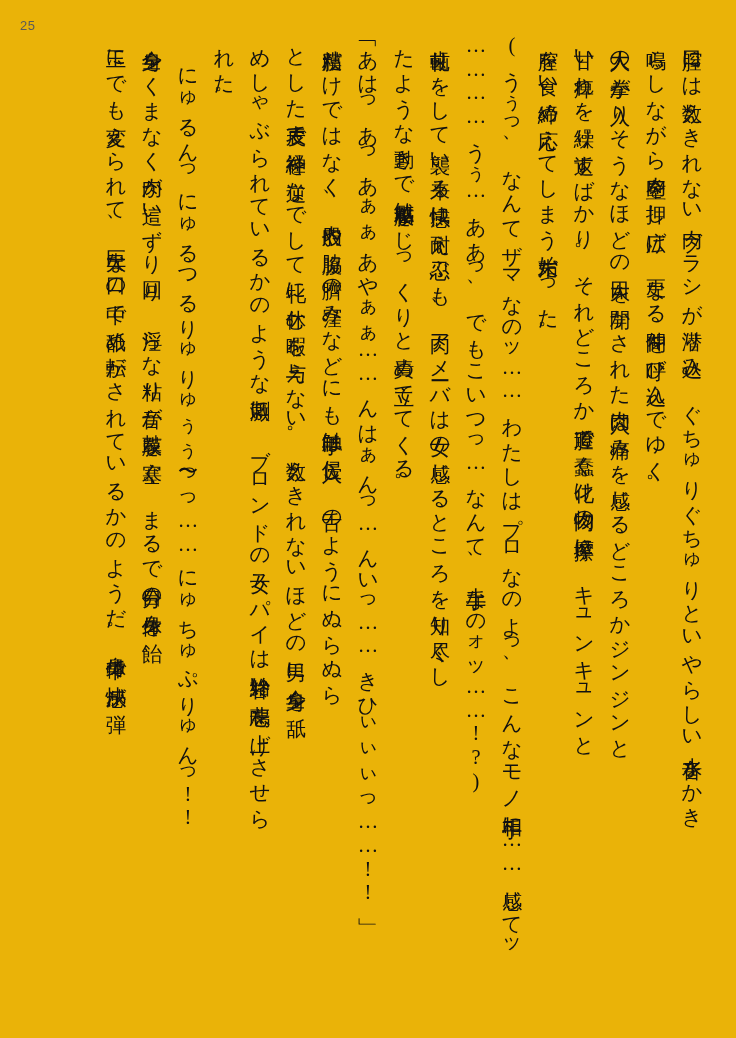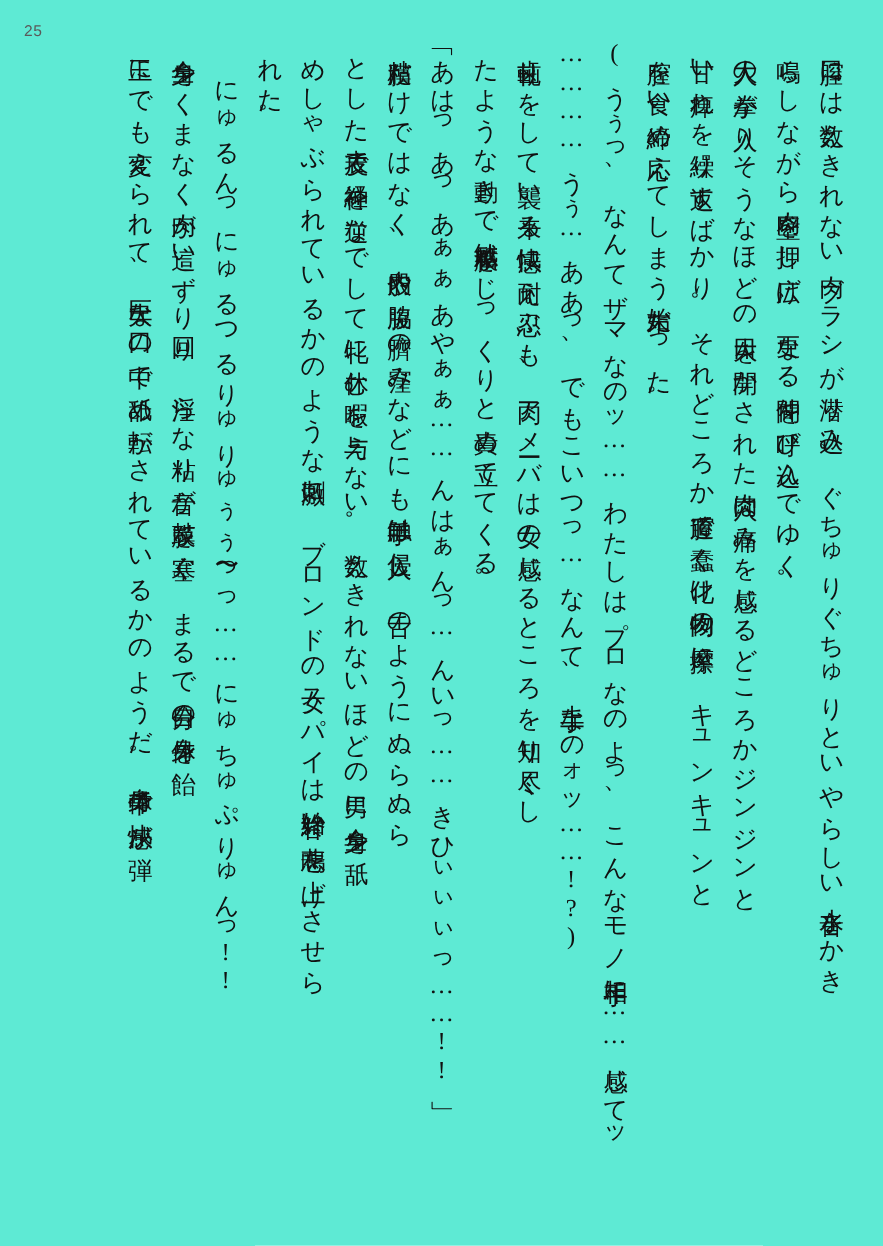--- a/index.html
+++ b/index.html
@@ -11,21 +11,21 @@
     width: 736px;
     height: 1038px;
     overflow: hidden;
     font-family: "Liberation Serif", "DejaVu Serif", serif;
     color: #000000;
   }
   #page {
     position: relative;
     width: 736px;
     height: 1038px;
-    background: #5eead4;
+    background: #eab308;
     box-sizing: border-box;
   }
   #page-number {
     position: absolute;
     top: 18px;
     left: 20px;
     font-size: 13px;
     color: #5a5a5a;
     font-family: "Liberation Sans", sans-serif;
     letter-spacing: 0.5px;

